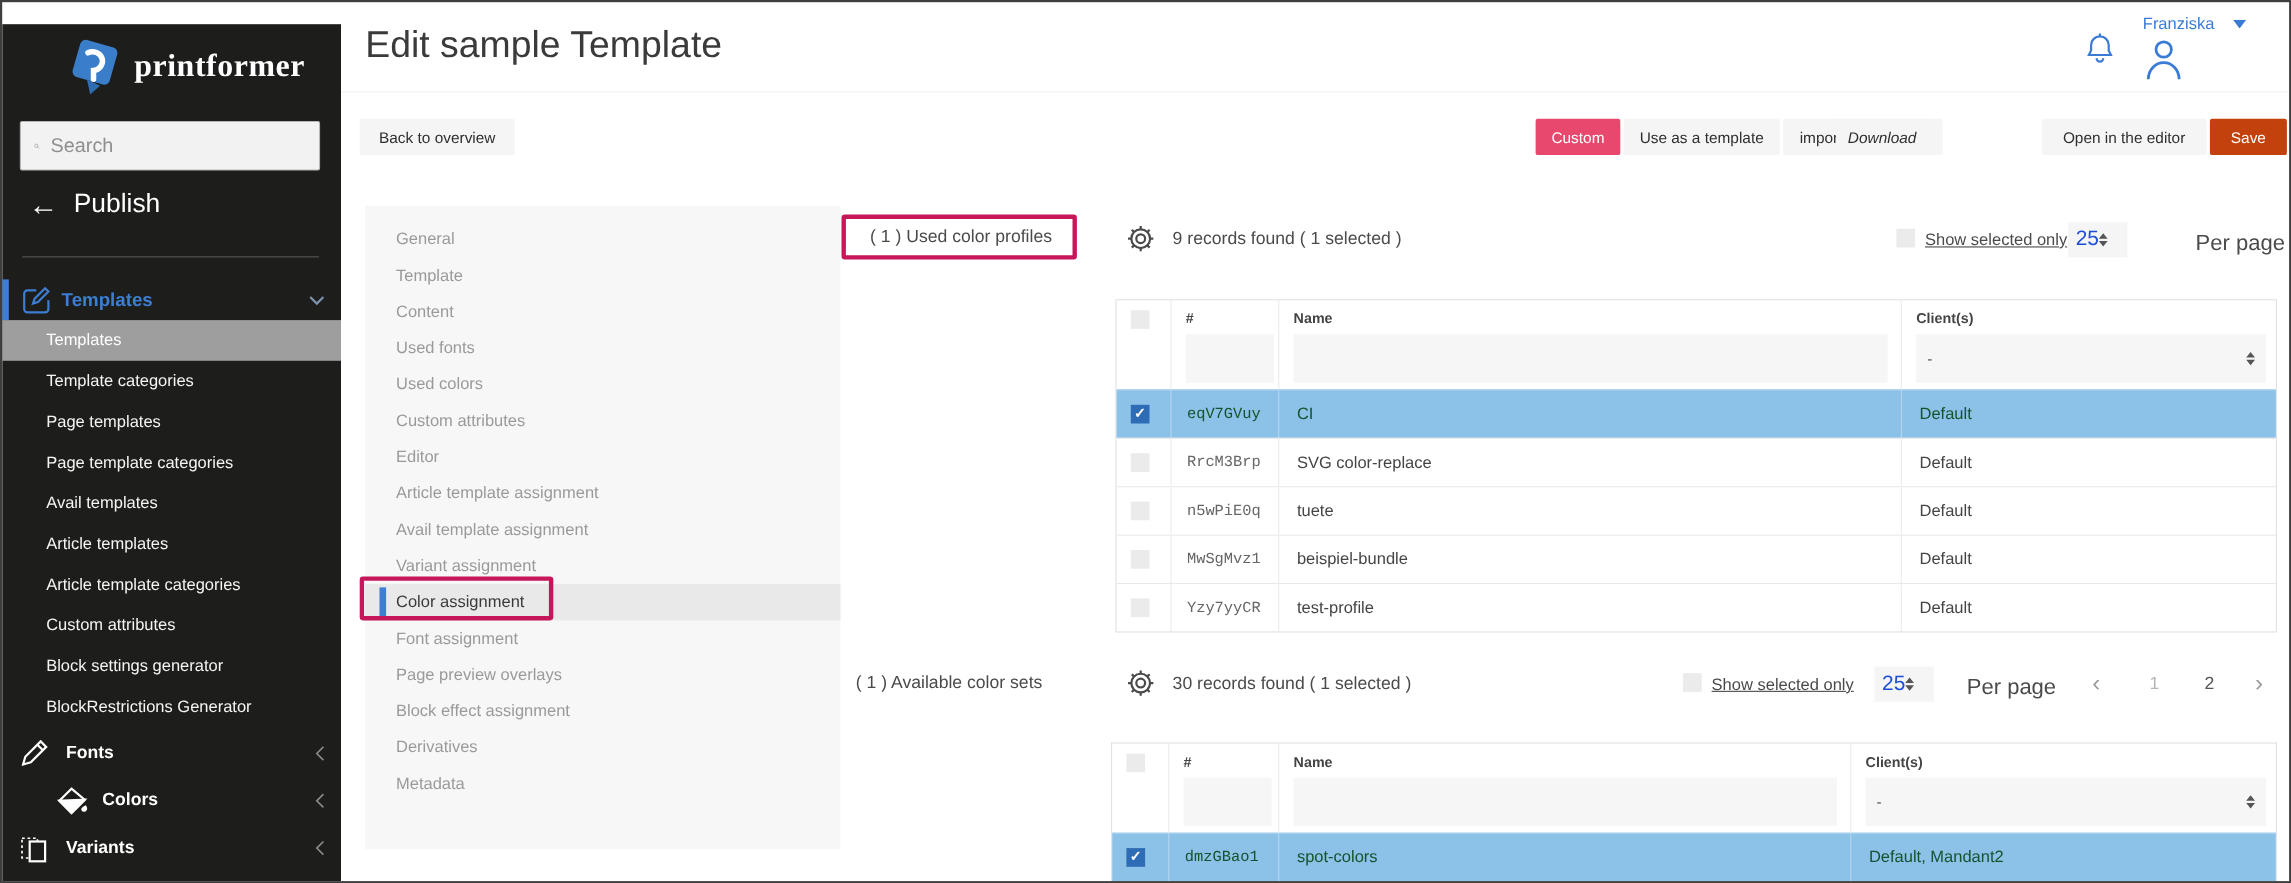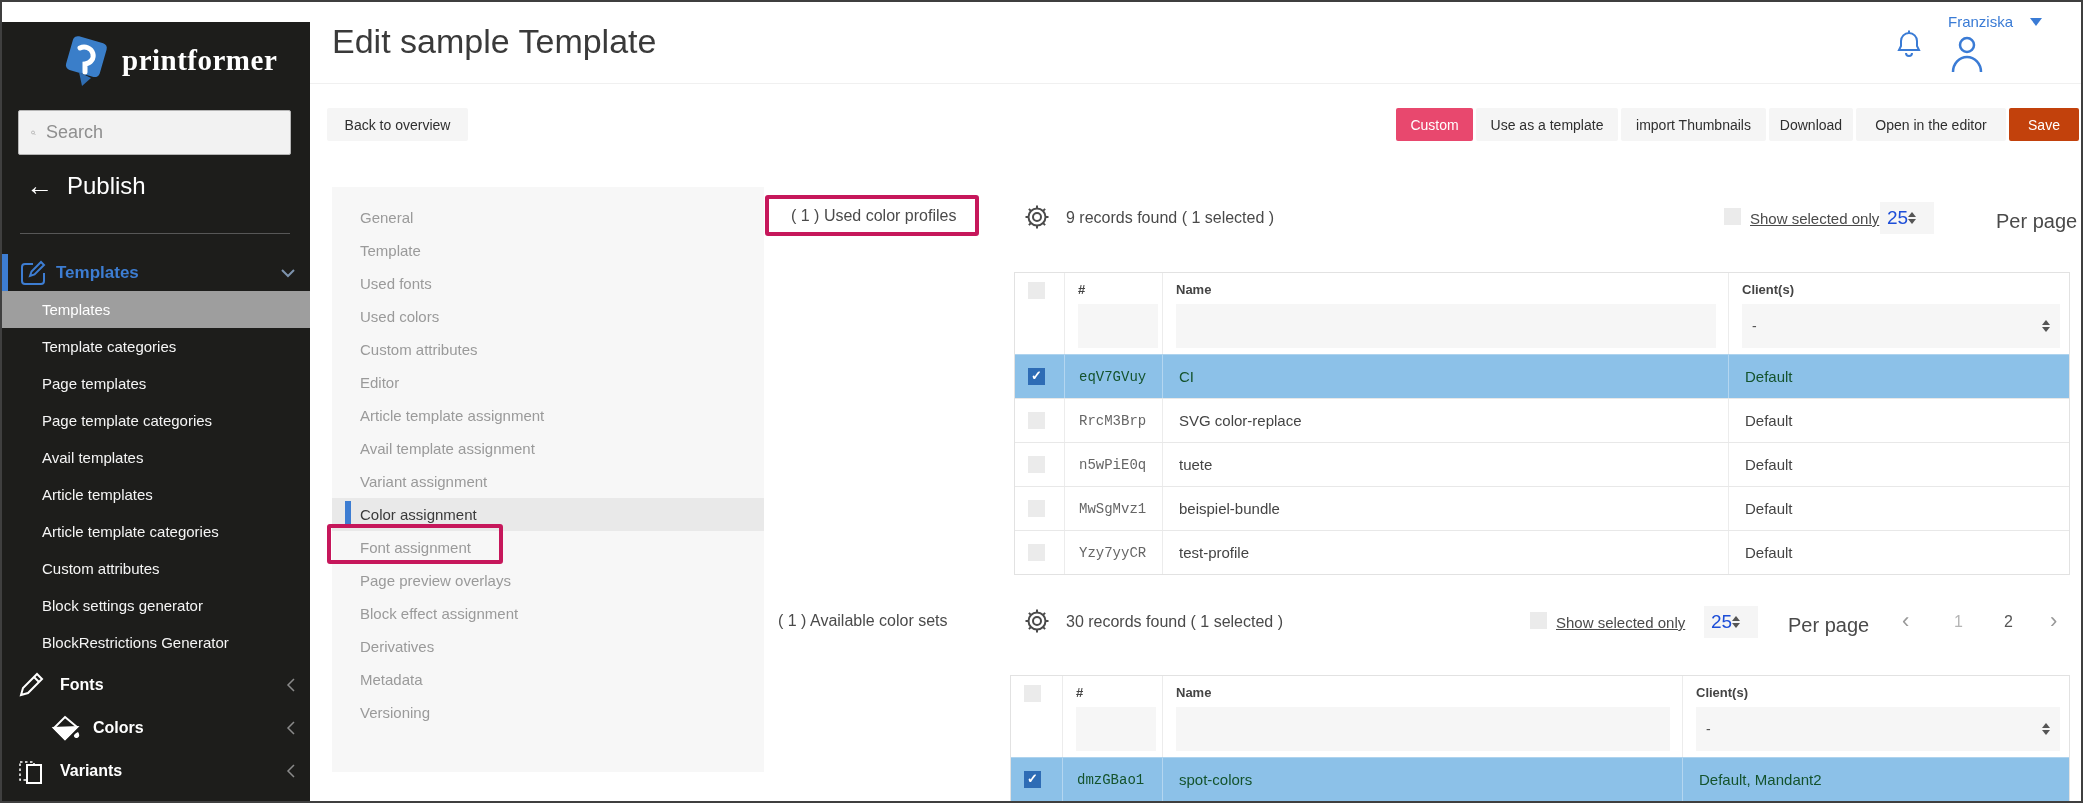--- a/index.html
+++ b/index.html
@@ -43,21 +43,21 @@
   .caret { position:absolute; left:2028px; top:16px; cursor:pointer; display:flex; }
   .person { position:absolute; left:1947px; top:33px; cursor:pointer; }
 
   
   .btn { position:absolute; top:106px; height:33px; display:flex; align-items:center; justify-content:center;
          font-size:14px; color:#2f2f2f; background:#f5f5f5; border:none; border-radius:2px; cursor:pointer; font-family:inherit; }
   .btn-back{left:325px;width:141px;}
   .btn-delete{left:1394px;width:77px;background:#e8486e;color:#fff;}
   .btn-use{left:1474px;width:142px;}
   .btn-import{left:1619px;width:145px;}
-  .btn-download{left:1767px;width:84px;}
+  .btn-download{left:1667px;width:84px;font-style:italic;}
   .btn-open{left:1854px;width:150px;}
   .btn-save{left:2007px;width:70px;background:#c2410c;color:#fff;}
 
   
   .tabs { position:absolute; left:330px; top:185px; width:432px; height:585px; background:#f7f7f7; padding-top:14px; }
   .tab { height:33px; display:flex; align-items:center; padding-left:28px; font-size:15px; color:#9a9a9a; position:relative; cursor:pointer; }
   .tab.active { background:#e9e9e9; color:#3a3a3a; }
   .tab.active::before { content:""; position:absolute; left:13px; top:3px; bottom:3px; width:6px; background:#3d7dd2; }
 
   
@@ -270,34 +270,34 @@
   <button class="btn btn-delete">Custom</button>
   <button class="btn btn-use">Use as a template</button>
   <button class="btn btn-import">import Thumbnails</button>
   <button class="btn btn-download">Download</button>
   <button class="btn btn-open">Open in the editor</button>
   <button class="btn btn-save">Save</button>
 
   <nav class="tabs" id="tab-list">
       <div class="tab">General</div>
       <div class="tab">Template</div>
+      <div class="tab">Content</div>
       <div class="tab">Used fonts</div>
       <div class="tab">Used colors</div>
       <div class="tab">Custom attributes</div>
       <div class="tab">Editor</div>
       <div class="tab">Article template assignment</div>
       <div class="tab">Avail template assignment</div>
       <div class="tab">Variant assignment</div>
       <div class="tab active">Color assignment</div>
       <div class="tab">Font assignment</div>
       <div class="tab">Page preview overlays</div>
       <div class="tab">Block effect assignment</div>
       <div class="tab">Derivatives</div>
       <div class="tab">Metadata</div>
-      <div class="tab">Versioning</div>
     </nav>
   <div class="anno anno-tab"></div>
 
   <div class="section1-label">
     <span>( 1 ) Used color profiles</span>
   </div>
   <div class="section2-label">( 1 ) Available color sets</div>
 
   <span class="gear gear1">
     <svg width="26" height="26" viewBox="0 0 26 26" fill="none" stroke="#4a4a4a" stroke-width="2">

